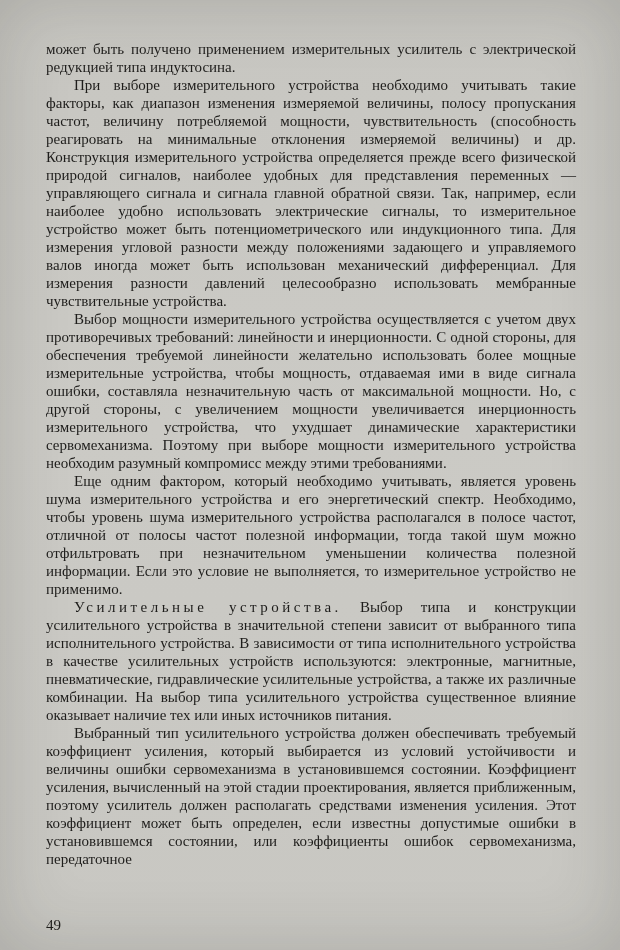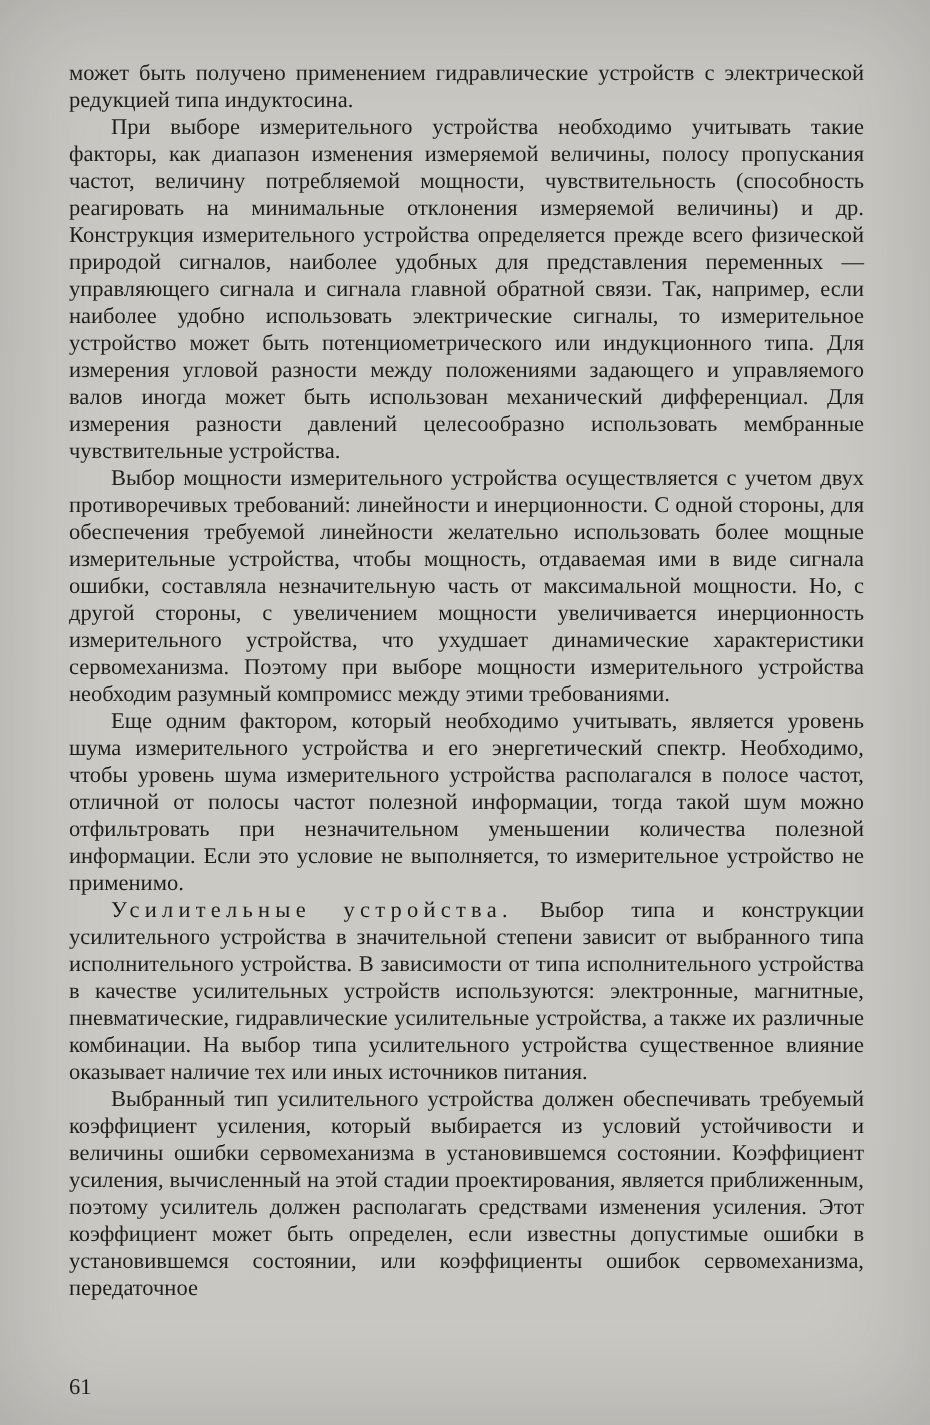--- a/index.html
+++ b/index.html
@@ -49,21 +49,21 @@
     font-family: "Liberation Serif", "DejaVu Serif", serif;
     font-size: 15px;
     color: #1e1d1b;
   }
 </style>
 </head>
 <body>
 
 <div class="scan">
   <div class="text-block">
-    <p class="no-indent">может быть получено применением гидравлические устройств с электрической редукцией типа индуктосина.</p>
+    <p class="no-indent">может быть получено применением измерительных усилитель с электрической редукцией типа индуктосина.</p>
     <p>При выборе измерительного устройства необходимо учитывать такие факторы, как диапазон изменения измеряемой величины, полосу пропускания частот, величину потребляемой мощности, чувствительность (способность реагировать на минимальные отклонения измеряемой величины) и др. Конструкция измерительного устройства определяется прежде всего физической природой сигналов, наиболее удобных для представления переменных — управляющего сигнала и сигнала главной обратной связи. Так, например, если наиболее удобно использовать электрические сигналы, то измерительное устройство может быть потенциометрического или индукционного типа. Для измерения угловой разности между положениями задающего и управляемого валов иногда может быть использован механический дифференциал. Для измерения разности давлений целесообразно использовать мембранные чувствительные устройства.</p>
     <p>Выбор мощности измерительного устройства осуществляется с учетом двух противоречивых требований: линейности и инерционности. С одной стороны, для обеспечения требуемой линейности желательно использовать более мощные измерительные устройства, чтобы мощность, отдаваемая ими в виде сигнала ошибки, составляла незначительную часть от максимальной мощности. Но, с другой стороны, с увеличением мощности увеличивается инерционность измерительного устройства, что ухудшает динамические характеристики сервомеханизма. Поэтому при выборе мощности измерительного устройства необходим разумный компромисс между этими требованиями.</p>
     <p>Еще одним фактором, который необходимо учитывать, является уровень шума измерительного устройства и его энергетический спектр. Необходимо, чтобы уровень шума измерительного устройства располагался в полосе частот, отличной от полосы частот полезной информации, тогда такой шум можно отфильтровать при незначительном уменьшении количества полезной информации. Если это условие не выполняется, то измерительное устройство не применимо.</p>
     <p><span class="spaced">Усилительные устройства.</span><span> Выбор типа и конструкции усилительного устройства в значительной степени зависит от выбранного типа исполнительного устройства. В зависимости от типа исполнительного устройства в качестве усилительных устройств используются: электронные, магнитные, пневматические, гидравлические усилительные устройства, а также их различные комбинации. На выбор типа усилительного устройства существенное влияние оказывает наличие тех или иных источников питания.</span></p>
     <p>Выбранный тип усилительного устройства должен обеспечивать требуемый коэффициент усиления, который выбирается из условий устойчивости и величины ошибки сервомеханизма в установившемся состоянии. Коэффициент усиления, вычисленный на этой стадии проектирования, является приближенным, поэтому усилитель должен располагать средствами изменения усиления. Этот коэффициент может быть определен, если известны допустимые ошибки в установившемся состоянии, или коэффициенты ошибок сервомеханизма, передаточное</p>
   </div>
-  <div class="page-number">61</div>
+  <div class="page-number">49</div>
 </div>
 
 </body></html>

